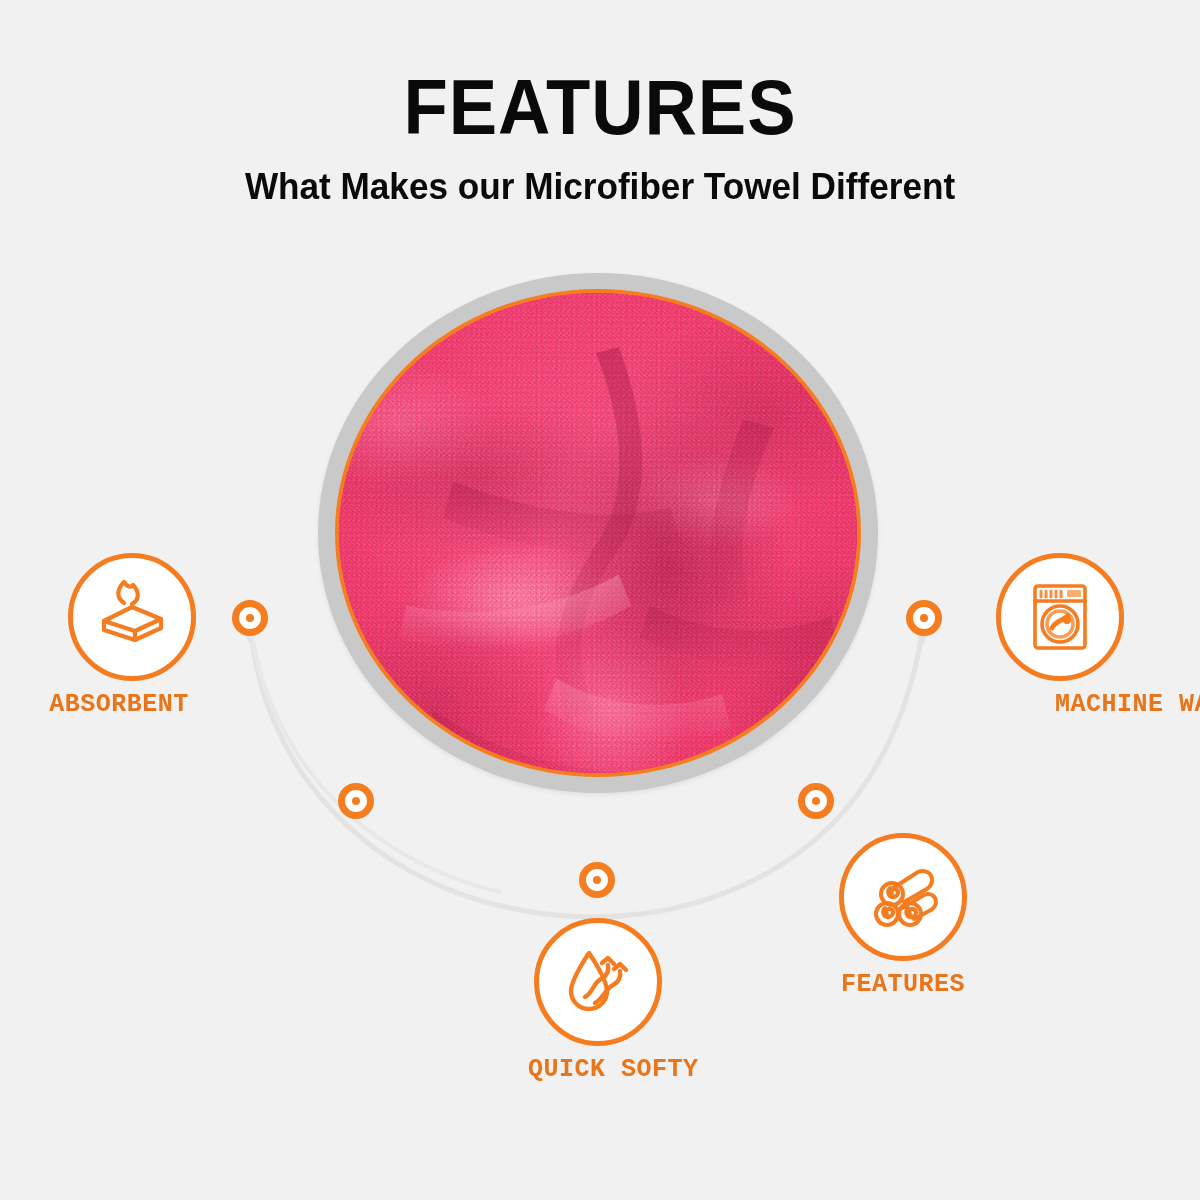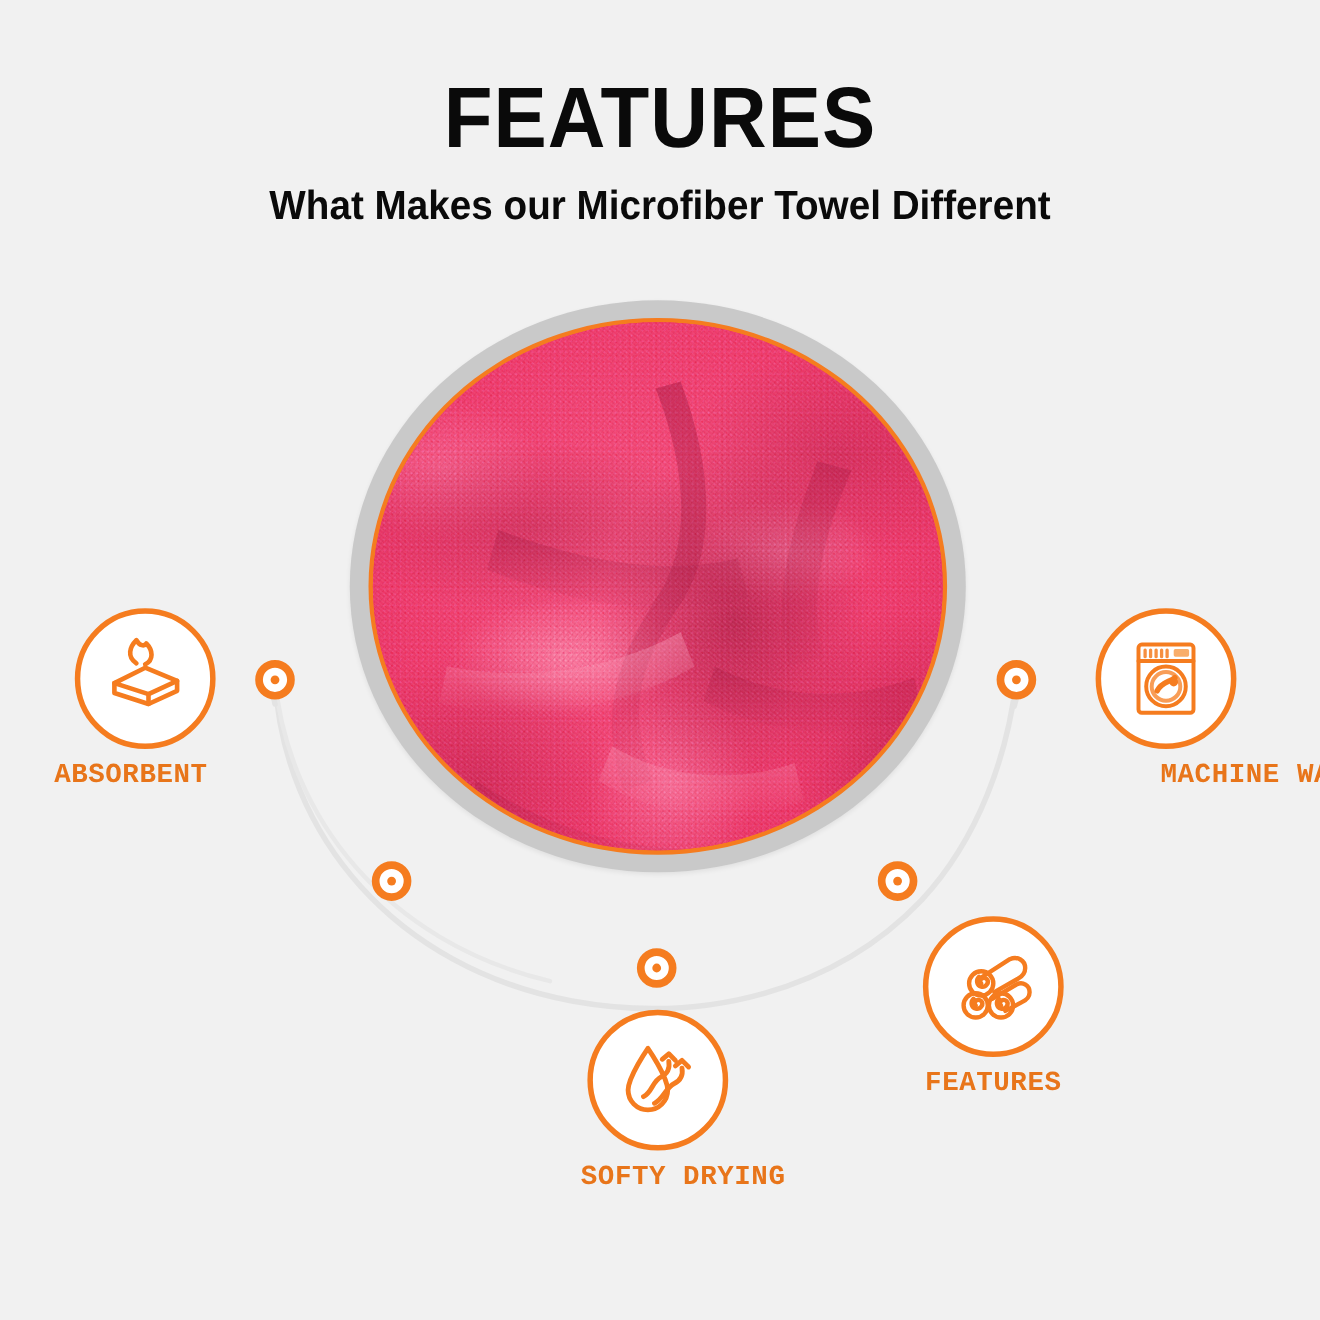--- a/index.html
+++ b/index.html
@@ -263,21 +263,21 @@
       <svg width="82" height="82" viewBox="0 0 82 82">
         <g fill="none" stroke="#F57C1F" stroke-width="4.4" stroke-linejoin="round" stroke-linecap="round">
           <path d="M32 12 C 32 12 14 38 14 50 C 14 60 22 68 32 68 C 42 68 50 60 50 50 C 50 38 32 12 32 12 Z"></path>
           <path d="M28 56 C 36 52 36 42 44 38 C 50 35 52 30 51 24"></path>
           <path d="M45 22 L 51 17 L 57 23"></path>
           <path d="M38 62 C 46 58 48 48 56 44 C 62 41 64 36 63 30"></path>
           <path d="M57 28 L 63 23 L 69 29"></path>
         </g>
       </svg>
     </div>
-    <div class="flabel">SOFTY DRYING</div>
+    <div class="flabel">QUICK SOFTY</div>
   </div>
 
   <div class="feature" id="f-compact">
     <div class="badge">
       <svg width="82" height="82" viewBox="0 0 82 82">
         <g fill="none" stroke="#F57C1F" stroke-width="4" stroke-linejoin="round" stroke-linecap="round">
           <path d="M28 34 L 56 16 C 63 13 70 17 70 24 C 70 29 67 32 63 34 L 42 46"></path>
           <circle cx="30" cy="38" r="11"></circle>
           <path d="M30 38 C 27 35 32 31 35 34 C 38 37 34 42 30 41 C 26 40 25 35 28 32"></path>
           <path d="M40 52 L 62 39 C 68 36 74 40 74 46 C 74 51 71 53 67 55 L 52 63"></path>

